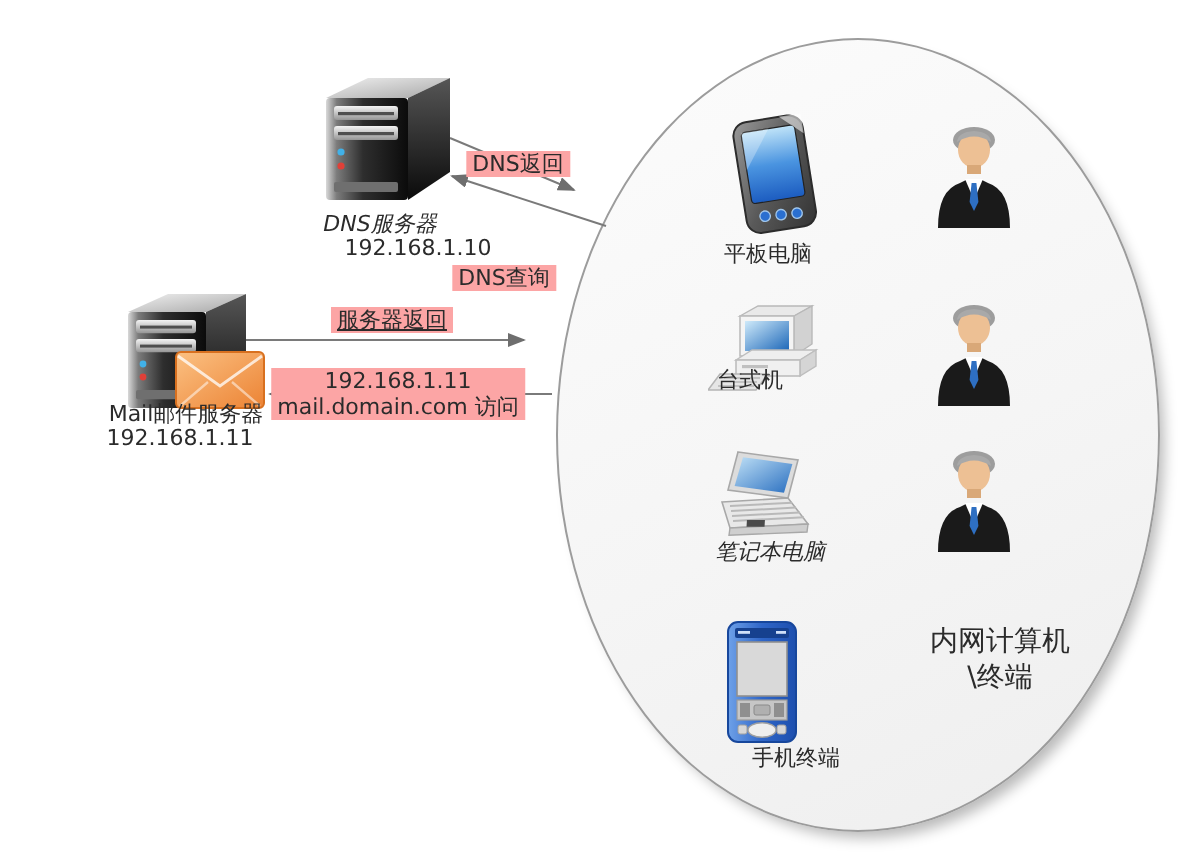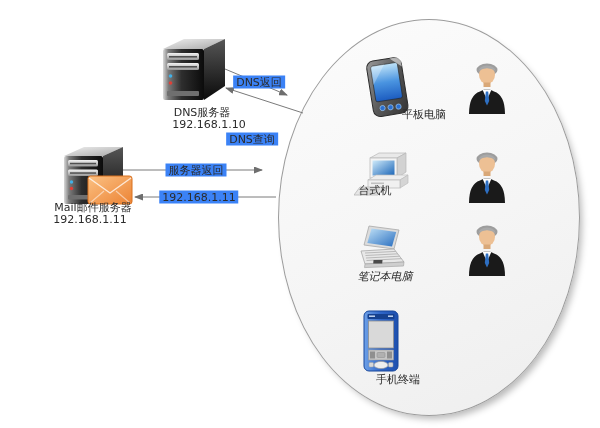--- a/index.html
+++ b/index.html
@@ -23,21 +23,21 @@
   }
 
   
   .arrows { position:absolute; left:0; top:0; width:600px; height:428px; pointer-events:none; }
 
   
   .lbl {
     position:absolute; transform:translate(-50%,-50%);
     font-size:11px; line-height:13px; color:#2b2b2b; white-space:nowrap; text-align:center;
   }
-  .lbl.onlines { background:#3b82f6; padding:0 3px; }
+  .lbl.onlines { background:#fca5a5; padding:0 3px; }
   .node-label { font-size:11px; }
   .big-label { font-size:14px; line-height:18px; color:#2b2b2b; }
 
   .icon { position:absolute; }
   .tilt { transform:rotate(-9deg); }
 </style>
 </head>
 <body>
 
 <div class="canvas">
@@ -51,23 +51,24 @@
       </marker>
     </defs>
     <line x1="225" y1="69" x2="287" y2="95" stroke="#7a7a7a" stroke-width="1" marker-end="url(#ah)"></line>
     <line x1="303" y1="113" x2="226" y2="88" stroke="#7a7a7a" stroke-width="1" marker-end="url(#ah)"></line>
     <line x1="122" y1="170" x2="262" y2="170" stroke="#7a7a7a" stroke-width="1" marker-end="url(#ah)"></line>
     <line x1="276" y1="197" x2="135" y2="197" stroke="#7a7a7a" stroke-width="1" marker-end="url(#ah)"></line>
   </svg>
 
   <span class="lbl onlines" style="left:259px; top:82px;">DNS返回</span>
   <span class="lbl onlines" style="left:252px; top:102px;margin-top:37px;">DNS查询</span>
-  <span class="lbl onlines" style="left:196px; top:170px;">服务器返回</span>
+  <span class="lbl onlines" style="left:196px; top:160px;text-decoration:underline;">服务器返回</span>
   <div class="lbl onlines" style="left:199px; top:197px;">
     <div>192.168.1.11</div>
+    <div>mail.domain.com 访问</div>
   </div>
 
   <svg class="icon" style="left:156px; top:36px;" width="76" height="68" viewBox="0 0 76 68">
     <defs>
       <linearGradient id="g1f" x1="0" y1="0" x2="1" y2="0">
         <stop offset="0" stop-color="#d9d9d9"></stop>
           <stop offset="0.13" stop-color="#7c7c7c"></stop>
         <stop offset="0.45" stop-color="#2e2e2e"></stop>
           <stop offset="1" stop-color="#0b0b0b"></stop>
       </linearGradient>
@@ -88,21 +89,21 @@
     <polygon points="48,13 69,3 69,50 48,64" fill="url(#g1s)"></polygon>
     <rect x="7" y="13" width="41" height="51" rx="2" fill="url(#g1f)"></rect>
     <rect x="11" y="17" width="32" height="7" rx="1.5" fill="url(#g1b)"></rect>
     <rect x="13" y="20" width="28" height="1.6" fill="#4f4f4f"></rect>
     <rect x="11" y="27" width="32" height="7" rx="1.5" fill="url(#g1b)"></rect>
     <rect x="13" y="30" width="28" height="1.6" fill="#4f4f4f"></rect>
     <circle cx="14.5" cy="40" r="1.8" fill="#41b1e8"></circle>
     <circle cx="14.5" cy="47" r="1.8" fill="#e04038"></circle>
     <rect x="11" y="55" width="32" height="5" rx="1" fill="#6f6f6f"></rect>
   </svg>
-  <span class="lbl node-label" style="left:202px; top:112px;">DNS服务器</span>
+  <span class="lbl node-label" style="left:190px; top:112px;font-style:italic;">DNS服务器</span>
   <span class="lbl node-label" style="left:190px; top:124px;margin-left:19px;">192.168.1.10</span>
 
   <svg class="icon" style="left:58px; top:144px;" width="72" height="64" viewBox="0 0 72 64">
     <defs>
       <linearGradient id="g2f" x1="0" y1="0" x2="1" y2="0">
         <stop offset="0" stop-color="#d9d9d9"></stop>
           <stop offset="0.13" stop-color="#7c7c7c"></stop>
         <stop offset="0.45" stop-color="#2e2e2e"></stop>
           <stop offset="1" stop-color="#0b0b0b"></stop>
       </linearGradient>
@@ -167,21 +168,21 @@
   </svg>
   <svg class="icon" style="left:466px; top:61px;" width="42" height="53" viewBox="0 0 42 53">
     <ellipse cx="21" cy="9" rx="10.5" ry="6.5" fill="#9d9d9d"></ellipse>
     <ellipse cx="21" cy="14" rx="8" ry="8.8" fill="#edc094"></ellipse>
     <path d="M12.5,10 Q21,4.5 29.5,10 Q29,5 21,4.5 Q13,5 12.5,10 Z" fill="#a9a9a9"></path>
     <rect x="17.5" y="21.5" width="7" height="4.5" fill="#d9a878"></rect>
     <path d="M3,53 Q3,34 14,30.5 L18,28.5 L24,28.5 L28,30.5 Q39,34 39,53 Z" fill="#1a1a1a"></path>
     <polygon points="16.5,28.5 25.5,28.5 21,39" fill="#ffffff"></polygon>
     <polygon points="19.8,30.5 22.2,30.5 23.2,40 21,44.5 18.8,40" fill="#2e6fc2"></polygon>
   </svg>
-  <span class="lbl node-label" style="left:384px; top:114px;margin-left:40px;">平板电脑</span>
+  <span class="lbl node-label" style="left:384px; top:127px;">平板电脑</span>
 
   <svg class="icon" style="left:354px; top:150px;" width="58" height="48" viewBox="0 0 58 48">
     <defs>
       <linearGradient id="ds" x1="0" y1="0" x2="1" y2="1">
         <stop offset="0" stop-color="#cfeafa"></stop>
           <stop offset="1" stop-color="#1b66b8"></stop>
       </linearGradient>
     </defs>
     <polygon points="16,8 25,3 52,3 43,8" fill="#e9e9e9" stroke="#b8b8b8" stroke-width="0.7"></polygon>
     <polygon points="43,8 52,3 52,22 43,28" fill="#d2d2d2" stroke="#b8b8b8" stroke-width="0.7"></polygon>
@@ -246,14 +247,18 @@
     <rect x="7.5" y="40" width="25" height="10" fill="#c6c6c6" stroke="#9a9a9a" stroke-width="0.6"></rect>
     <rect x="9" y="41.5" width="5" height="7" fill="#8f8f8f"></rect>
     <rect x="26" y="41.5" width="5" height="7" fill="#8f8f8f"></rect>
     <rect x="16" y="42.5" width="8" height="5" rx="1" fill="#b0b0b0" stroke="#8a8a8a" stroke-width="0.5"></rect>
     <ellipse cx="20" cy="55" rx="7" ry="3.6" fill="#eeeeee" stroke="#9f9f9f" stroke-width="0.7"></ellipse>
     <rect x="8" y="52.5" width="4.5" height="4.5" rx="1" fill="#d7d7d7" stroke="#9f9f9f" stroke-width="0.5"></rect>
     <rect x="27.5" y="52.5" width="4.5" height="4.5" rx="1" fill="#d7d7d7" stroke="#9f9f9f" stroke-width="0.5"></rect>
   </svg>
   <span class="lbl node-label" style="left:398px; top:379px;">手机终端</span>
 
+  <div class="lbl big-label" style="left:500px; top:330px;">
+    <div>内网计算机</div>
+    <div>\终端</div>
+  </div>
 
 </div>
 
 </body></html>

